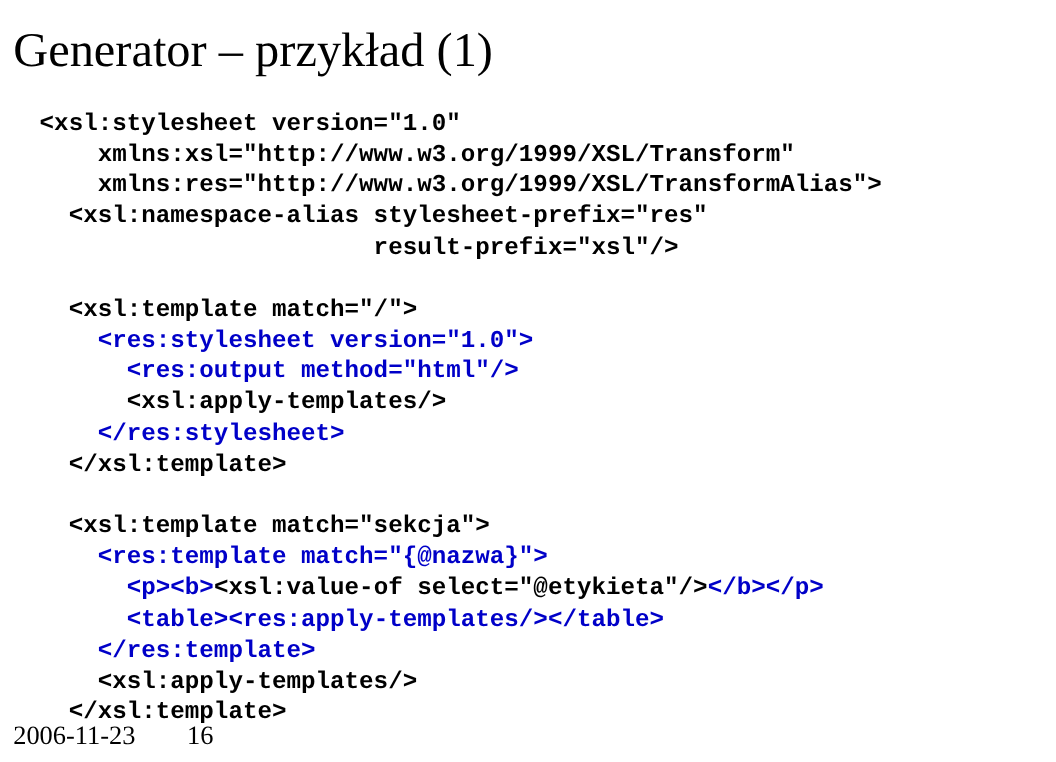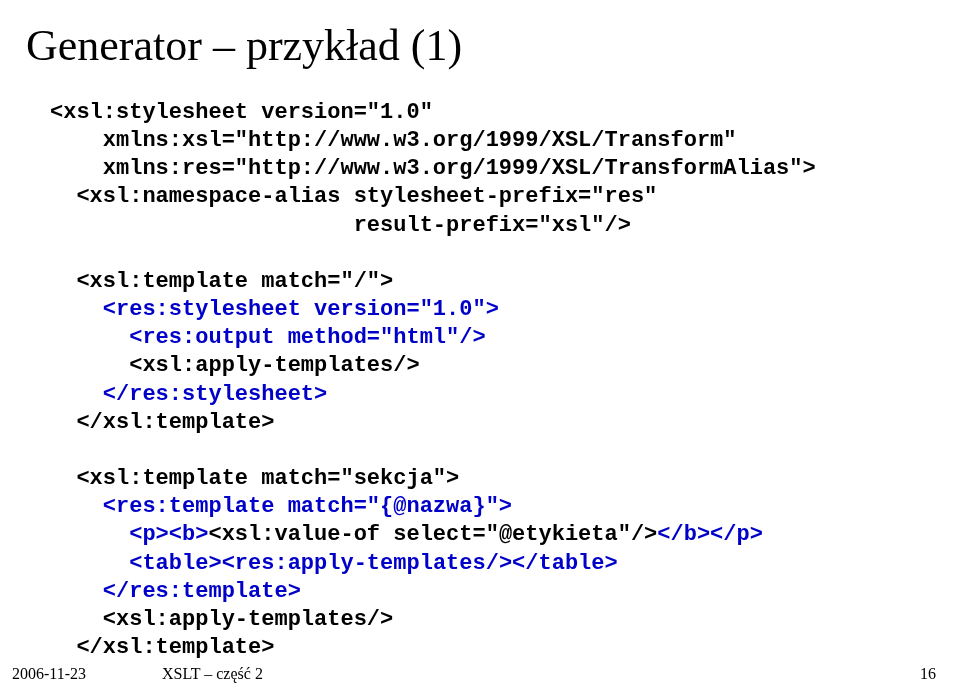--- a/index.html
+++ b/index.html
@@ -9,21 +9,20 @@
     height: 693px;
     font-family: "Times New Roman", Times, serif;
     background: #fff;
     color: #000;
     position: relative;
     box-sizing: border-box;
   }
   .slide {
     padding: 20px 36px 0 36px;
     box-sizing: border-box;
-    margin-left: 14px;
   }
   .title {
     font-size: 44px;
     font-weight: normal;
     margin: 0 0 28px -24px;
     font-family: "Times New Roman", Times, serif;
   }
   .code {
     font-family: "Courier New", Courier, monospace;
     font-size: 22px;
@@ -32,23 +31,23 @@
     font-weight: bold;
     color: #000;
   }
   .code .blue {
     color: #0000c8;
   }
   .footer {
     position: absolute;
     bottom: 10px;
     left: 12px;
-    right: 12px;
+    right: 0;
     font-family: "Times New Roman", Times, serif;
-    font-size: 16px;
+    font-size: 24px;
     display: flex;
     align-items: baseline;
   }
   .footer .date {
     width: 150px;
   }
   .footer .mid {
     flex: 1;
   }
   .footer .page {
@@ -79,15 +78,14 @@
 <span class="blue">    &lt;res:template match="{@nazwa}"&gt;</span>
 <span class="blue">      &lt;p&gt;&lt;b&gt;</span><span>&lt;xsl:value-of select="@etykieta"/&gt;</span><span class="blue">&lt;/b&gt;&lt;/p&gt;</span>
 <span class="blue">      &lt;table&gt;</span><span class="blue">&lt;res:apply-templates/&gt;</span><span class="blue">&lt;/table&gt;</span>
 <span class="blue">    &lt;/res:template&gt;</span>
 <span>    &lt;xsl:apply-templates/&gt;</span>
 <span>  &lt;/xsl:template&gt;</span></div>
 </div>
 
 <div class="footer">
   <span class="date">2006-11-23</span>
-  <span class="mid">XSLT – część 2</span>
   <span class="page">16</span>
 </div>
 
 </body></html>

